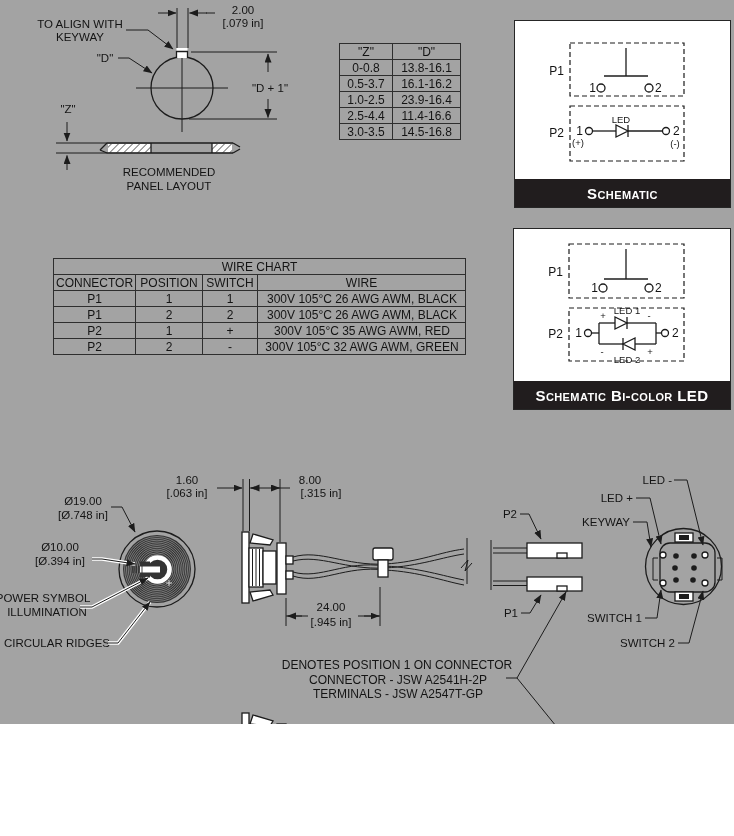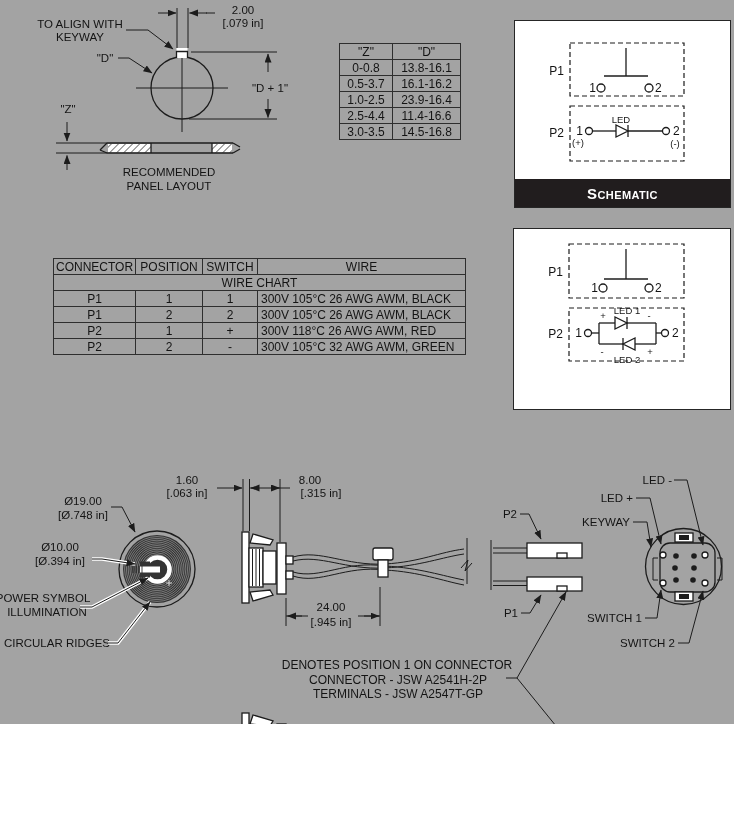--- a/index.html
+++ b/index.html
@@ -12,21 +12,21 @@
   .end{text-anchor:end;}
   .ln{stroke:#1c1c1c;stroke-width:1.3;fill:none;}
   .thin{stroke:#1c1c1c;stroke-width:1;fill:none;}
   .fw{fill:#ffffff;stroke:#1c1c1c;stroke-width:1.3;}
   .halo{stroke:#ffffff;stroke-width:3.5;fill:none;}
   table{border-collapse:collapse;table-layout:fixed;}
   td,th{border:1.6px solid #2e2e2e;font-size:12px;font-weight:normal;
         padding:0 2px;height:15px;text-align:center;white-space:nowrap;overflow:hidden;}
   .zd-table{position:absolute;left:339px;top:43px;width:121px;}
   .wire-table{position:absolute;left:53px;top:258px;width:412px;}
-  .wire-left{text-align:left;padding-left:3px;}
+  .wire-left{text-align:center;padding-left:3px;}
   .schem-box{position:absolute;background:#fff;border:1.6px solid #262626;}
   .schem-banner{position:absolute;left:0;right:0;bottom:0;height:28px;background:#211d1e;
       color:#fff;display:flex;align-items:center;justify-content:center;
       font-variant:small-caps;font-weight:bold;font-size:15px;letter-spacing:.4px;}
   .schem-svg{position:absolute;left:0;top:0;}
   .schem-svg text{font-size:12px;}
   .schem-svg .tiny{font-size:9.5px;}
 </style>
 </head>
 <body>
@@ -313,45 +313,45 @@
 
 <table class="wire-table">
   <colgroup>
         <col style="width:82px">
         <col style="width:67px">
         <col style="width:55px">
         <col style="width:208px">
       </colgroup>
   <tbody>
         <tr>
+    <th colspan="4">WIRE CHART</th>
+  </tr>
+  <tr>
     <th>CONNECTOR</th>
     <th>POSITION</th>
     <th>SWITCH</th>
     <th>WIRE</th>
   </tr>
   <tr>
-    <th colspan="4">WIRE CHART</th>
-  </tr>
-  <tr>
     <td>P1</td>
     <td>1</td>
     <td>1</td>
     <td class="wire-left">300V 105°C 26 AWG AWM, BLACK</td>
   </tr>
   <tr>
     <td>P1</td>
     <td>2</td>
     <td>2</td>
     <td class="wire-left">300V 105°C 26 AWG AWM, BLACK</td>
   </tr>
   <tr>
     <td>P2</td>
     <td>1</td>
     <td>+</td>
-    <td class="wire-left">300V 118°C 26 AWG AWM, RED</td>
+    <td class="wire-left">300V 105°C 35 AWG AWM, RED</td>
   </tr>
   <tr>
     <td>P2</td>
     <td>2</td>
     <td>-</td>
     <td class="wire-left">300V 105°C 32 AWG AWM, GREEN</td>
   </tr>
 </tbody>
     </table>
 
@@ -410,15 +410,16 @@
     <line class="ln" x1="142" y1="104" x2="147.5" y2="104"></line>
     <circle class="fw" cx="151" cy="104" r="3.5"></circle>
     <text x="158" y="108">2</text>
     <text class="tiny mid" x="113" y="85">LED 1</text>
     <text class="tiny mid" x="89" y="90">+</text>
     <text class="tiny mid" x="135" y="90">-</text>
     <text class="tiny mid" x="88" y="126">-</text>
     <text class="tiny mid" x="136" y="126">+</text>
     <text class="tiny mid" x="113" y="134">LED 2</text>
   </svg>
+  <div class="schem-banner">Schematic Bi-color LED</div>
 </div>
 
 </div>
 
 </body></html>

